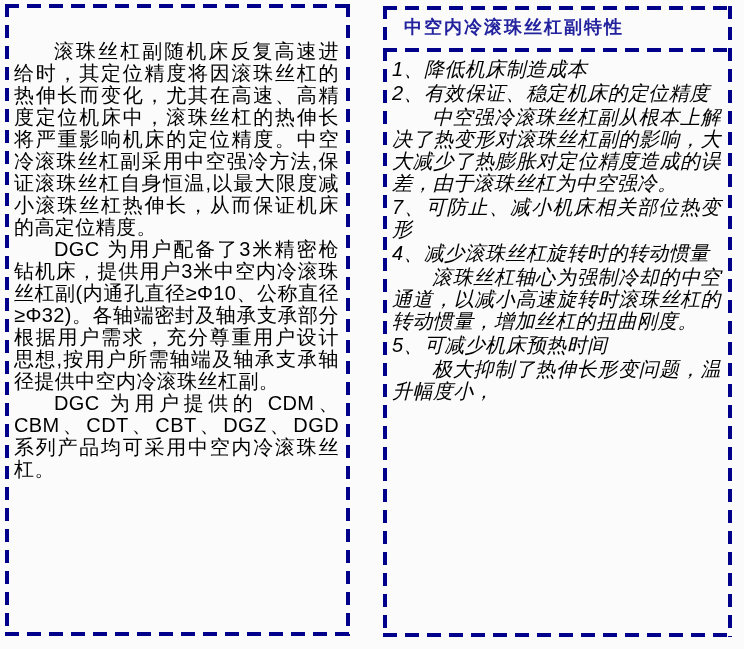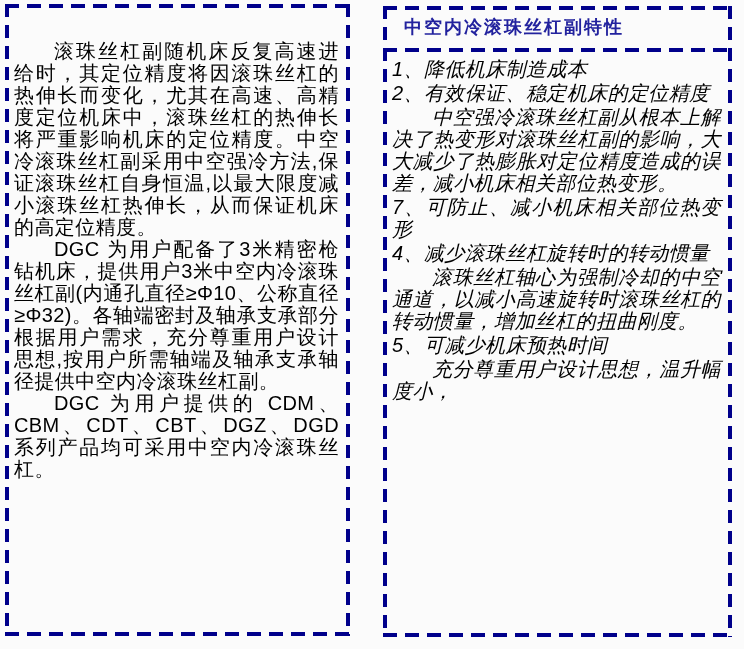--- a/index.html
+++ b/index.html
@@ -91,31 +91,31 @@
   </div>
   <div class="dashed-divider"></div>
   <div class="panel-body body-text">
 
     <div class="feature-item">
       <p class="heading">1、降低机床制造成本</p>
     </div>
 
     <div class="feature-item">
       <p class="heading">2、有效保证、稳定机床的定位精度</p>
-      <p class="detail">中空强冷滚珠丝杠副从根本上解决了热变形对滚珠丝杠副的影响，大大减少了热膨胀对定位精度造成的误差，减小机床相关部位热变形。</p>
+      <p class="detail">中空强冷滚珠丝杠副从根本上解决了热变形对滚珠丝杠副的影响，大大减少了热膨胀对定位精度造成的误差，由于滚珠丝杠为中空强冷。</p>
     </div>
 
     <div class="feature-item">
       <p class="heading">7、可防止、减小机床相关部位热变形</p>
     </div>
 
     <div class="feature-item">
       <p class="heading">4、减少滚珠丝杠旋转时的转动惯量</p>
       <p class="detail">滚珠丝杠轴心为强制冷却的中空通道，以减小高速旋转时滚珠丝杠的转动惯量，增加丝杠的扭曲刚度。</p>
     </div>
 
     <div class="feature-item">
       <p class="heading">5、可减少机床预热时间</p>
-      <p class="detail">充分尊重用户设计思想，温升幅度小，</p>
+      <p class="detail">极大抑制了热伸长形变问题，温升幅度小，</p>
     </div>
 
   </div>
 </div>
 
 </body></html>

